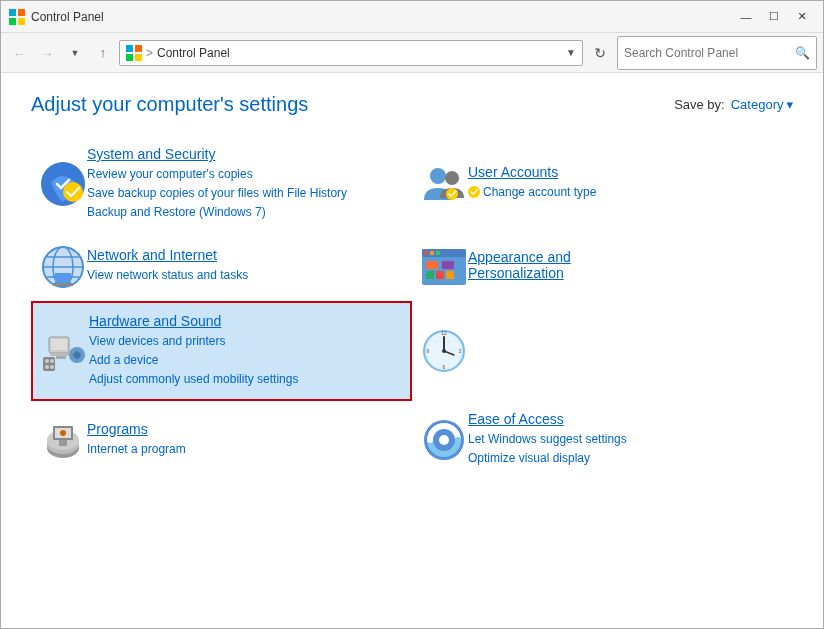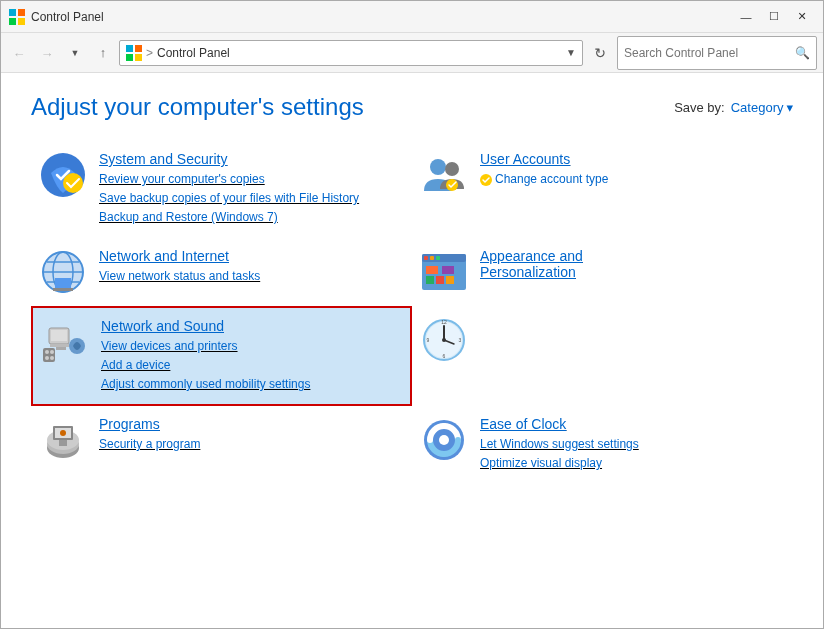--- a/index.html
+++ b/index.html
@@ -169,21 +169,21 @@
     }
 
     .page-header {
       display: flex;
       align-items: center;
       justify-content: space-between;
       margin-bottom: 20px;
     }
 
     .page-title {
-      font-size: 24px;
+      font-size: 20px;
       color: #0066cc;
       font-weight: normal;
     }
 
     .view-by {
       display: flex;
       align-items: center;
       gap: 6px;
       font-size: 13px;
       color: #333;
@@ -198,25 +198,23 @@
     }
 
     .categories-grid {
       display: grid;
       grid-template-columns: 1fr 1fr;
       gap: 0;
     }
 
     .category-item {
       display: flex;
-      align-items: flex-start;
+      align-items: center;
       padding: 10px 8px;
-      gap: 12px;
-      cursor: pointer;
-      text-decoration: underline;
+      cursor: pointer;
     }
 
     .category-item.highlighted {
       background: #cce4f7;
       border: 2px solid #cc0000;
     }
 
     .cat-icon {
       width: 48px;
       height: 48px;
@@ -403,21 +401,21 @@
             <circle cx="36" cy="28" r="8" fill="#6699cc"></circle>
             <path d="M32 28 Q36 20 40 28 Q36 36 32 28Z" fill="#4477aa"></path>
             <rect x="2" y="30" width="12" height="14" rx="2" fill="#888"></rect>
             <circle cx="6" cy="34" r="2" fill="#ccc"></circle>
             <circle cx="6" cy="40" r="2" fill="#ccc"></circle>
             <circle cx="11" cy="34" r="2" fill="#ccc"></circle>
             <circle cx="11" cy="40" r="2" fill="#ccc"></circle>
           </svg>
         </div>
         <div class="cat-content">
-          <span class="cat-title">Network and Sound</span>
+          <span class="cat-title">Hardware and Sound</span>
           <span class="cat-link">View devices and printers</span>
           <span class="cat-link">Add a device</span>
           <span class="cat-link">Adjust commonly used mobility settings</span>
         </div>
       </div>
 
       <div class="category-item">
         <div class="cat-icon">
           <svg width="48" height="48" viewBox="0 0 48 48">
             <circle cx="24" cy="24" r="20" fill="#d0e8f8" stroke="#7abbe8" stroke-width="2"></circle>
@@ -440,37 +438,37 @@
             <ellipse cx="24" cy="28" rx="16" ry="10" fill="#bbb"></ellipse>
             <ellipse cx="24" cy="24" rx="16" ry="10" fill="#ccc"></ellipse>
             <rect x="14" y="10" width="20" height="14" rx="1" fill="#888"></rect>
             <rect x="16" y="12" width="16" height="10" fill="#ddd"></rect>
             <circle cx="24" cy="17" r="3" fill="#cc6600"></circle>
             <rect x="20" y="24" width="8" height="6" fill="#999"></rect>
           </svg>
         </div>
         <div class="cat-content">
           <span class="cat-title">Programs</span>
-          <span class="cat-link">Security a program</span>
+          <span class="cat-link">Internet a program</span>
         </div>
       </div>
 
       <div class="category-item">
         <div class="cat-icon">
           <svg width="48" height="48" viewBox="0 0 48 48">
             <circle cx="24" cy="24" r="20" fill="#3a7bd5" opacity="0.85"></circle>
             <path d="M24 10 A14 14 0 0 1 38 24" stroke="white" stroke-width="6" fill="none" stroke-linecap="round"></path>
             <path d="M38 24 A14 14 0 0 1 24 38" stroke="#7ec8f0" stroke-width="6" fill="none" stroke-linecap="round"></path>
             <path d="M24 38 A14 14 0 0 1 10 24" stroke="#7ec8f0" stroke-width="6" fill="none" stroke-linecap="round"></path>
             <path d="M10 24 A14 14 0 0 1 24 10" stroke="white" stroke-width="6" fill="none" stroke-linecap="round"></path>
             <circle cx="24" cy="24" r="5" fill="white"></circle>
           </svg>
         </div>
         <div class="cat-content">
-          <span class="cat-title">Ease of Clock</span>
+          <span class="cat-title">Ease of Access</span>
           <span class="cat-link">Let Windows suggest settings</span>
           <span class="cat-link">Optimize visual display</span>
         </div>
       </div>
 
     </div>
   </div>
 </div>
 
 </body></html>

